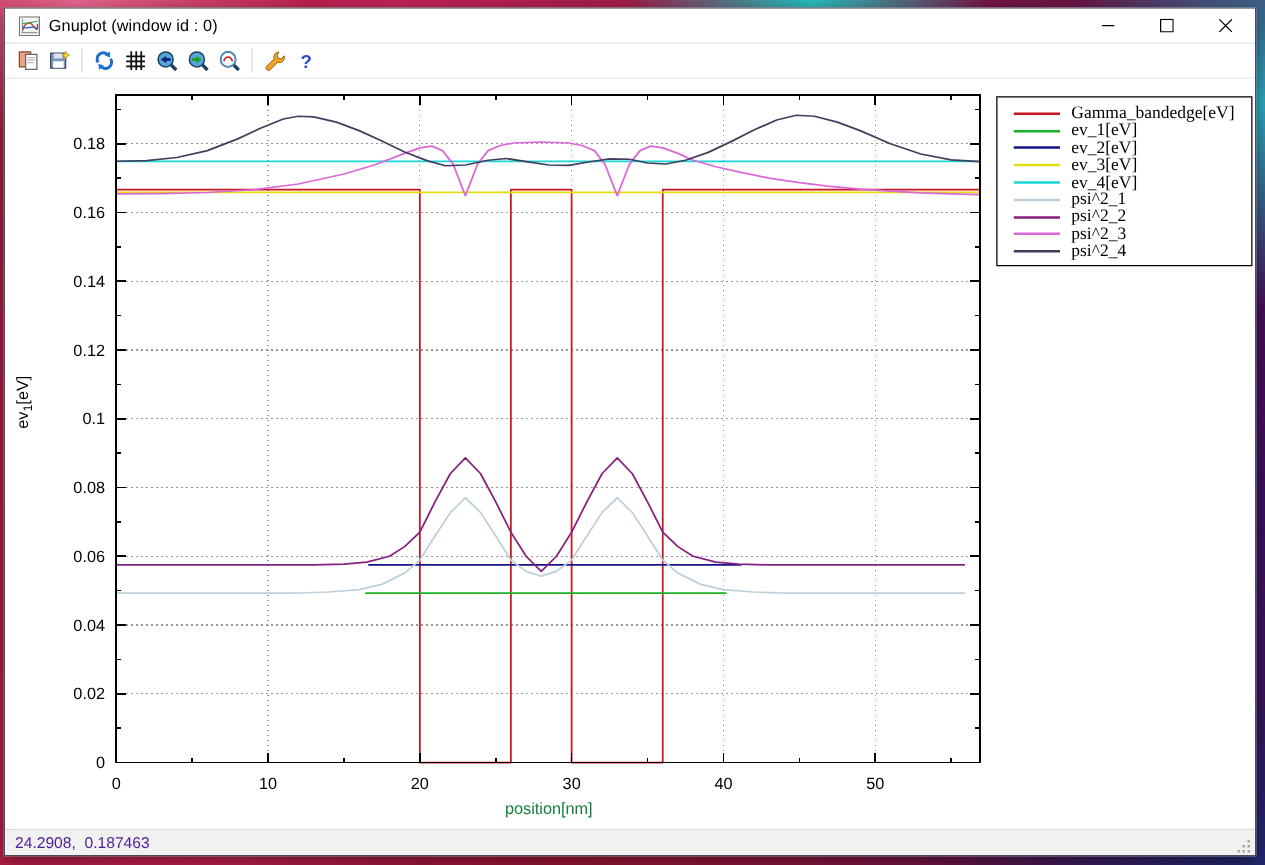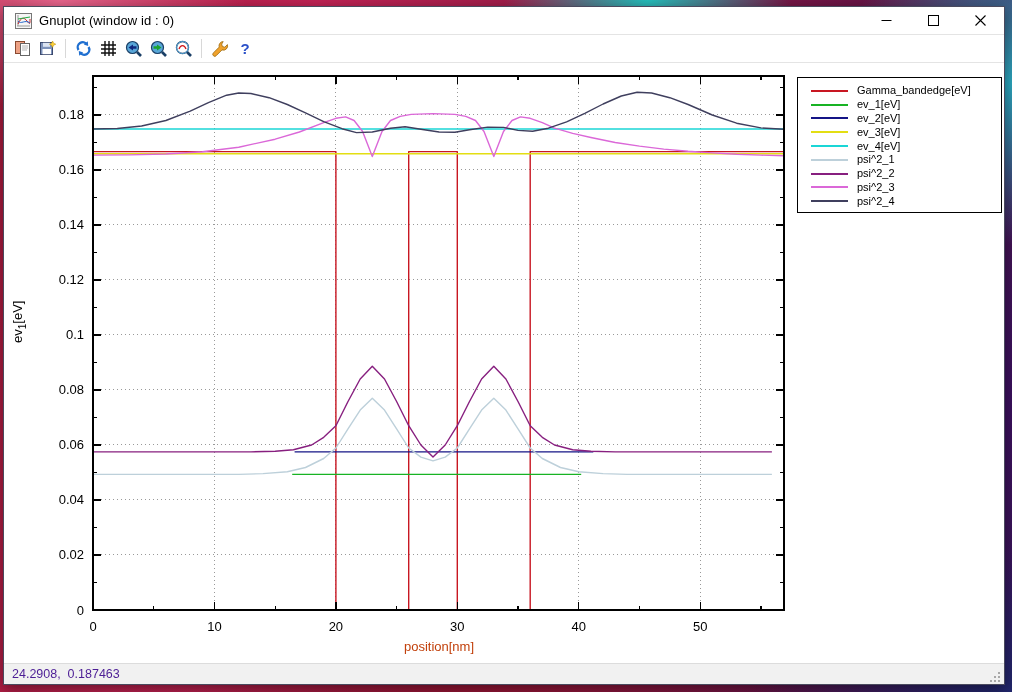--- a/index.html
+++ b/index.html
@@ -25,26 +25,26 @@
   .winbtn { width:47px; height:100%; display:flex; align-items:center; justify-content:center; cursor:default; }
   .toolbar { position:absolute; left:0; top:27px; right:0; height:29px; background:#ffffff;
     border-top:1px solid #e4e4e4; border-bottom:1px solid #e4e4e4; display:flex; align-items:center; padding-left:6px; }
   .tbtn { width:25px; height:25px; display:flex; align-items:center; justify-content:center; border-radius:2px; }
   .tsep { width:1px; height:19px; background:#d8d8d8; margin:0 5px; }
   .canvas { position:absolute; left:0; top:56px; right:0; height:602px; background:#ffffff; }
   .canvas svg.plot { position:absolute; left:0; top:0; }
   .ylabel { position:absolute; left:6px; top:280px; transform:rotate(-90deg); transform-origin:left top;
     font-size:13px; color:#000; white-space:nowrap; }
   .ylabel sub { font-size:10px; }
-  .xlabel { position:absolute; left:340px; width:190px; top:576px; text-align:center; font-size:13px; color:#c2410c; }
+  .xlabel { position:absolute; left:340px; width:190px; top:576px; text-align:center; font-size:13px; color:#15803d; }
   .legend { position:absolute; left:793px; top:14px; width:205px; height:136px; border:1px solid #000;
     background:#fff; padding:6px 0 0 13px; }
   .legend-row { display:flex; align-items:center; height:13.8px; }
   .legend-swatch { width:37px; height:2px; flex:0 0 auto; margin-right:9px; }
-  .legend-label { font-size:11px; color:#000; white-space:nowrap; line-height:13px; }
+  .legend-label { font-size:14px; color:#000; white-space:nowrap; line-height:13px;font-family:Liberation Serif, serif; }
   .statusbar { position:absolute; left:0; bottom:0; right:0; height:21px; background:#f1f1f1;
     border-top:1px solid #dcdcdc; display:flex; align-items:center; }
   .status-text { font-size:12.5px; color:#4c1d95; margin-left:8px; white-space:pre; }
   .grip { margin-left:auto; margin-right:2px; margin-top:6px; }
   text { font-family:"Liberation Sans",sans-serif; }
 </style>
 </head>
 <body>
 
 <div class="window">

